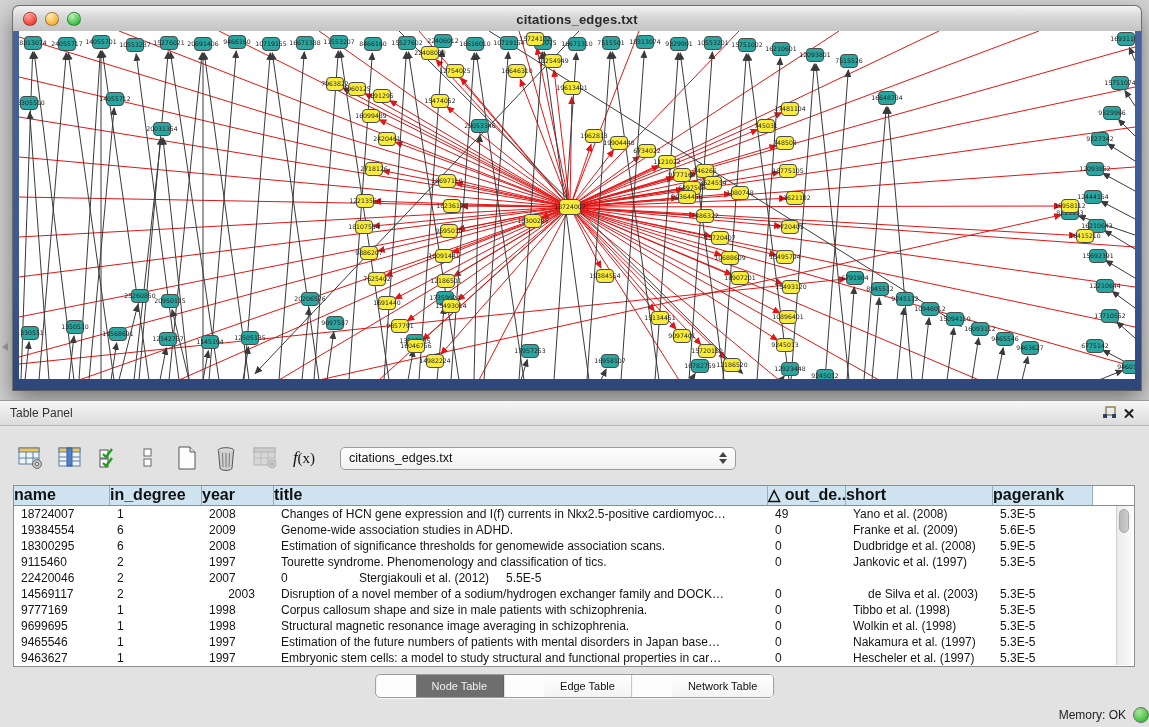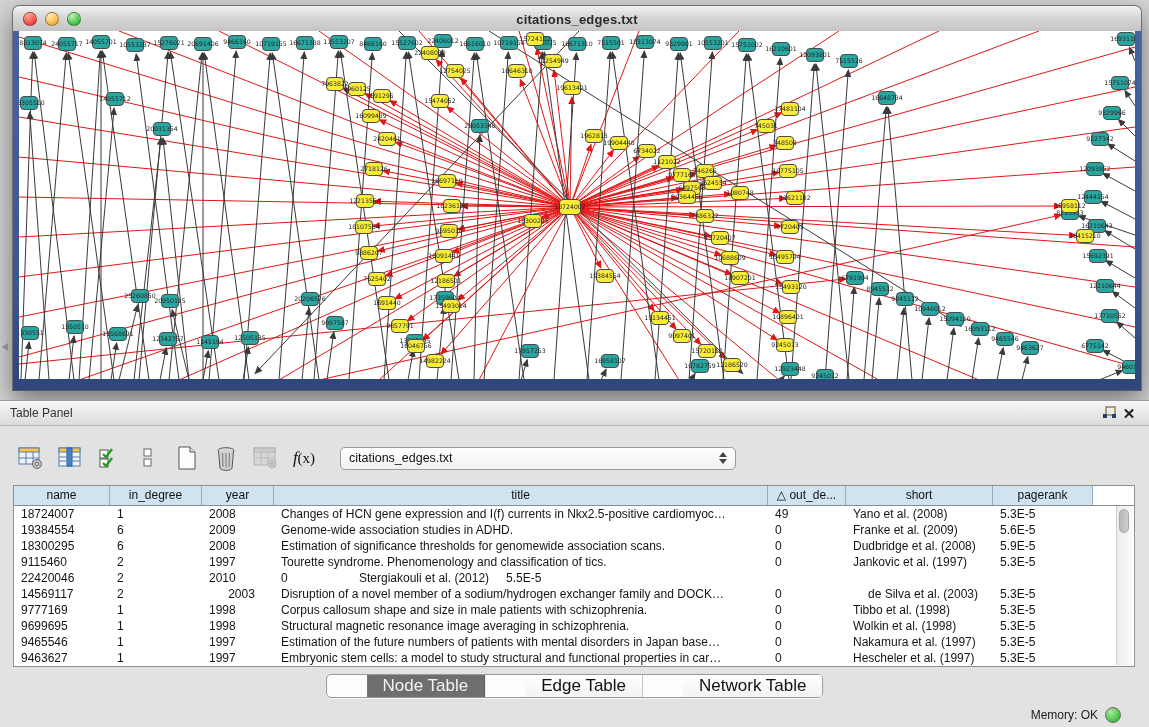--- a/index.html
+++ b/index.html
@@ -52,38 +52,38 @@
     padding:0 8px;box-sizing:border-box;font-size:12.5px;color:#111;}
   .combo .spacer{flex:1;}
   .combo-arrows{display:flex;flex-direction:column;gap:2px;}
   .combo-arrows .up{width:0;height:0;border-left:4px solid transparent;border-right:4px solid transparent;border-bottom:5px solid #444;}
   .combo-arrows .dn{width:0;height:0;border-left:4px solid transparent;border-right:4px solid transparent;border-top:5px solid #444;}
 
   .tablewrap{position:absolute;left:13px;top:84px;width:1122px;height:182px;
     background:#fff;border:1px solid #8f8f8f;box-sizing:border-box;overflow:hidden;}
   .thead{display:flex;height:19px;border-bottom:1px solid #8c8c8c;background:#fff;}
   .th{background:#cfe4f0;border-right:1px solid #93aebf;box-sizing:border-box;
-      font-size:12px;color:#111;text-align:center;line-height:18px;
-      overflow:hidden;white-space:nowrap;}
+      font-size:16px;color:#111;text-align:left;line-height:18px;
+      overflow:hidden;white-space:nowrap;font-weight:bold;}
   .tbody .tr{display:flex;height:16px;line-height:16px;font-size:12px;color:#141414;}
   .td{box-sizing:border-box;padding-left:7px;overflow:hidden;white-space:nowrap;}
   .vscroll{position:absolute;right:2px;top:20px;width:15px;height:159px;
     background:linear-gradient(90deg,#ececec,#fafafa);border-left:1px solid #cfcfcf;}
   .vthumb{position:absolute;left:2px;top:3px;width:10px;height:24px;border-radius:6px;
     background:linear-gradient(90deg,#b9b9b9,#cdcdcd);border:1px solid #a8a8a8;box-sizing:border-box;}
 
   .tabs{position:absolute;left:50%;top:273px;transform:translateX(-50%);
     display:flex;height:22px;border:1px solid #9a9a9a;border-radius:5px;overflow:hidden;
     background:#fdfdfd;box-shadow:0 1px 0 rgba(255,255,255,.7);}
-  .tab{padding:0 16px;font-size:17px;display:flex;align-items:center;color:#111;
+  .tab{padding:0 16px;font-size:11px;display:flex;align-items:center;color:#111;
     border-right:1px solid #c2c2c2;background:linear-gradient(#fff,#f3f3f3);margin-left:40px;}
   .tab:last-child{border-right:none;}
   .tab.sel{color:#f2f2f2;border-right:1px solid #5f5f5f;}
 
-  .statusbar{position:absolute;right:28px;bottom:5px;display:flex;align-items:center;gap:7px;}
+  .statusbar{position:absolute;right:0;bottom:5px;display:flex;align-items:center;gap:7px;}
   .status-label{font-size:12px;color:#222;}
   .status-dot{width:14px;height:14px;border-radius:50%;border:1px solid #6d6d6d;
     background:radial-gradient(circle at 35% 30%,#a8e99c,#3fbb3a 75%);}
 </style>
 </head>
 <body>
 
 <div id="graph-win">
   <div class="titlebar">
     <div class="lights">
@@ -687,21 +687,21 @@
           <div class="td" style="width: 92px;">2</div>
           <div class="td" style="width: 72px;">1997</div>
           <div class="td" style="width: 494px;">Tourette syndrome. Phenomenology and classification of tics.</div>
           <div class="td" style="width: 78px;">0</div>
           <div class="td" style="width: 147px;">Jankovic et al. (1997)</div>
           <div class="td" style="width: 100px;">5.3E-5</div>
         </div>
         <div class="tr">
           <div class="td" style="width: 96px;">22420046</div>
           <div class="td" style="width: 92px;">2</div>
-          <div class="td" style="width: 72px;">2010</div>
+          <div class="td" style="width: 72px;">2007</div>
           <div class="td" style="width: 78px;">0</div>
           <div class="td" style="width: 147px;">Stergiakouli et al. (2012)</div>
           <div class="td" style="width: 100px;">5.5E-5</div>
         </div>
         <div class="tr">
           <div class="td" style="width: 96px;">14569117</div>
           <div class="td" style="width: 92px;">2</div>
           <div class="td" style="width: 72px; text-align: center;">2003</div>
           <div class="td" style="width: 494px;">Disruption of a novel member of a sodium/hydrogen exchanger family and DOCK…</div>
           <div class="td" style="width: 78px;">0</div>

